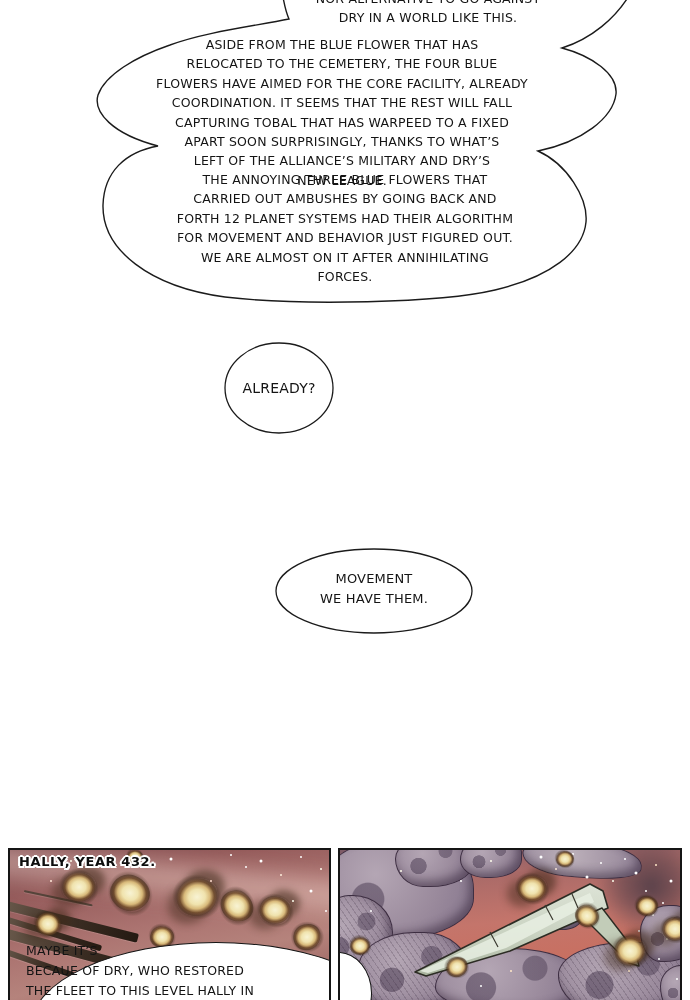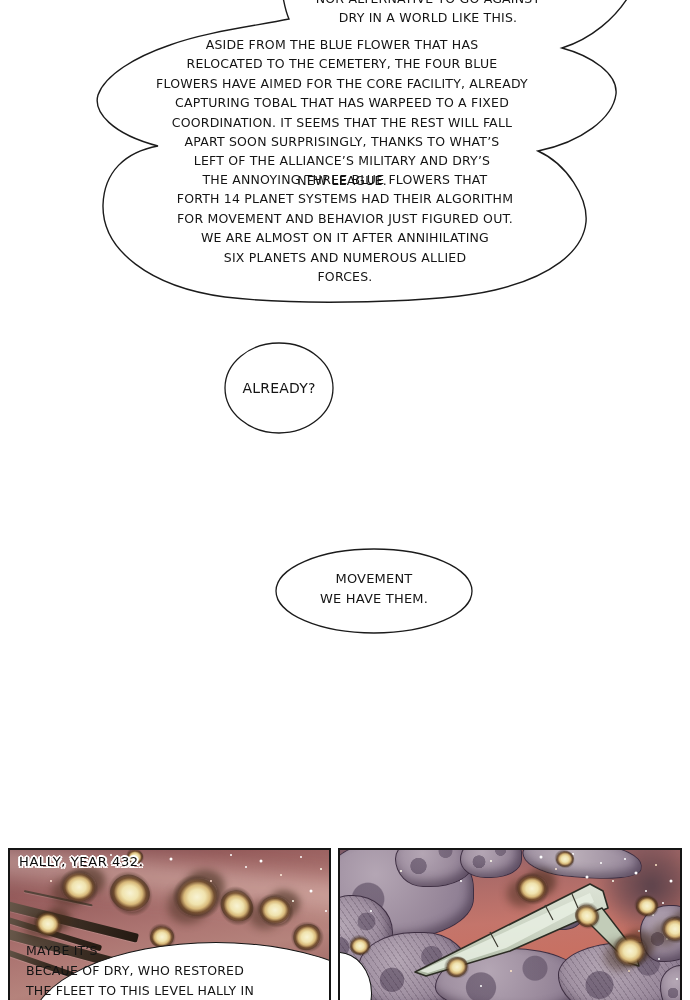--- a/index.html
+++ b/index.html
@@ -66,21 +66,21 @@
   .rock.hatch{background-image:
           repeating-linear-gradient(55deg,rgba(40,25,45,0.18) 0 1px,transparent 1px 5px),
           radial-gradient(circle at 30% 60%,rgba(70,55,78,0.5) 0 13%,transparent 14%),
           radial-gradient(circle at 66% 30%,rgba(70,55,78,0.45) 0 11%,transparent 12%),
           radial-gradient(circle at 35% 35%,#b4a6b4,#9a8a9c 55%,#82728a 100%);}
   .smudge{position:absolute;right:-26px;top:-14px;width:110px;height:100px;border-radius:50%;
         background:radial-gradient(closest-side,#59414a,rgba(89,65,74,0.55) 55%,rgba(89,65,74,0) 100%);
         filter:blur(4px);}
 
   .caption{position:absolute;left:9px;top:4px;z-index:6;color:#0d0d0d;font-size:13px;
-        font-weight:normal;letter-spacing:0.6px;
+        font-weight:bold;letter-spacing:0.6px;
         text-shadow:-1.5px -1.5px 0 #fff,1.5px -1.5px 0 #fff,-1.5px 1.5px 0 #fff,1.5px 1.5px 0 #fff,
                     -2px 0 0 #fff,2px 0 0 #fff,0 -2px 0 #fff,0 2px 0 #fff;}
   .pl-bubble{position:absolute;left:20px;top:92px;width:370px;height:170px;z-index:7;
         background:#fff;border:1.8px solid #141414;border-radius:50%;}
   .pl-btext{position:absolute;left:16px;top:91px;width:300px;z-index:8;color:#141414;
         text-align:left;font-size:12.5px;line-height:20px;letter-spacing:0.2px;font-weight:500;}
   .pr-bubble{position:absolute;left:-36px;top:102px;width:66px;height:80px;z-index:7;
         background:#fff;border:1.8px solid #141414;border-radius:50%;}
   .ship-svg{position:absolute;left:0;top:0;z-index:5;}
   .boomz{z-index:6;}
@@ -109,33 +109,33 @@
 
   <div class="ctext b1">
     <div>NOR ALTERNATIVE TO GO AGAINST</div>
     <div>DRY IN A WORLD LIKE THIS.</div>
   </div>
 
   <div class="ctext b2">
     <div>ASIDE FROM THE BLUE FLOWER THAT HAS</div>
     <div>RELOCATED TO THE CEMETERY, THE FOUR BLUE</div>
     <div>FLOWERS HAVE AIMED FOR THE CORE FACILITY, ALREADY</div>
+    <div>COORDINATION. IT SEEMS THAT THE REST WILL FALL</div>
     <div>CAPTURING TOBAL THAT HAS WARPEED TO A FIXED</div>
-    <div>COORDINATION. IT SEEMS THAT THE REST WILL FALL</div>
     <div>APART SOON SURPRISINGLY, THANKS TO WHAT’S</div>
     <div>LEFT OF THE ALLIANCE’S MILITARY AND DRY’S</div>
     <div>NEW LEAGUE.</div>
   </div>
 
   <div class="ctext b3">
     <div>THE ANNOYING THREE BLUE FLOWERS THAT</div>
-    <div>FORTH 14 PLANET SYSTEMS HAD THEIR ALGORITHM</div>
+    <div>CARRIED OUT AMBUSHES BY GOING BACK AND</div>
+    <div>FORTH 12 PLANET SYSTEMS HAD THEIR ALGORITHM</div>
     <div>FOR MOVEMENT AND BEHAVIOR JUST FIGURED OUT.</div>
     <div>WE ARE ALMOST ON IT AFTER ANNIHILATING</div>
-    <div>SIX PLANETS AND NUMEROUS ALLIED</div>
     <div>FORCES.</div>
   </div>
 
   <div class="ctext already">
     <div>ALREADY?</div>
   </div>
 
   <div class="ctext because">
     <div>MOVEMENT</div>
     <div>WE HAVE THEM.</div>

